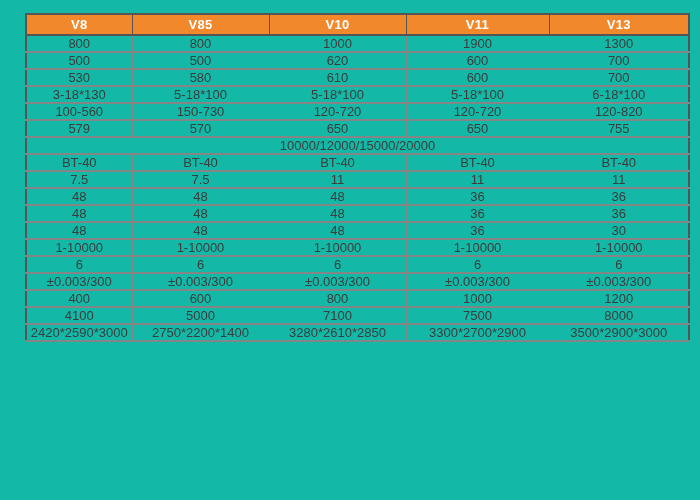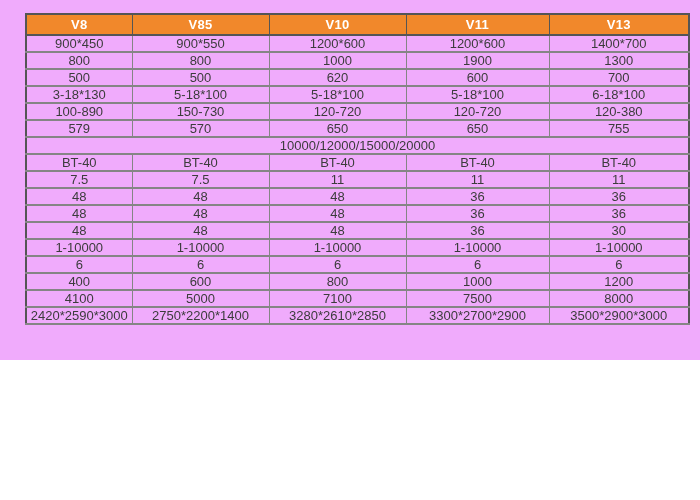--- a/index.html
+++ b/index.html
@@ -3,22 +3,22 @@
 <meta charset="utf-8">
 <style>
   * { margin: 0; padding: 0; box-sizing: border-box; }
   html, body {
     width: 700px; height: 500px;
     background: #ffffff;
     font-family: "Liberation Sans", "DejaVu Sans", sans-serif;
   }
   .page {
     position: relative;
-    width: 700px; height: 360px;
-    background: #f0abfc;
+    width: 700px; height: 500px;
+    background: #14b8a6;
     overflow: hidden;
   }
   table.spec-table {
     position: absolute;
     left: 25px; top: 13px;
     width: 663px;
     border-collapse: collapse;
     table-layout: fixed;
     border: 2px solid #555555;
   }
@@ -67,53 +67,53 @@
       <tr id="header-row">
           <th>V8</th>
           <th>V85</th>
           <th>V10</th>
           <th>V11</th>
           <th>V13</th>
         </tr>
     </thead>
     <tbody id="table-body">
         <tr>
-          <td>900*450</td>
-          <td>900*550</td>
-          <td>1200*600</td>
-          <td>1200*600</td>
-          <td>1400*700</td>
-        </tr>
-        <tr>
           <td>800</td>
           <td>800</td>
           <td>1000</td>
           <td>1900</td>
           <td>1300</td>
         </tr>
         <tr>
           <td>500</td>
           <td>500</td>
           <td>620</td>
           <td>600</td>
           <td>700</td>
         </tr>
         <tr>
+          <td>530</td>
+          <td>580</td>
+          <td>610</td>
+          <td>600</td>
+          <td>700</td>
+        </tr>
+        <tr>
           <td>3-18*130</td>
           <td>5-18*100</td>
           <td>5-18*100</td>
           <td>5-18*100</td>
           <td>6-18*100</td>
         </tr>
         <tr>
-          <td>100-890</td>
+          <td>100-560</td>
           <td>150-730</td>
           <td>120-720</td>
           <td>120-720</td>
-          <td>120-380</td>
+          <td>120-820</td>
         </tr>
         <tr>
           <td>579</td>
           <td>570</td>
           <td>650</td>
           <td>650</td>
           <td>755</td>
         </tr>
         <tr>
           <td colspan="5">10000/12000/15000/20000</td>
@@ -161,20 +161,27 @@
           <td>1-10000</td>
         </tr>
         <tr>
           <td>6</td>
           <td>6</td>
           <td>6</td>
           <td>6</td>
           <td>6</td>
         </tr>
         <tr>
+          <td>±0.003/300</td>
+          <td>±0.003/300</td>
+          <td>±0.003/300</td>
+          <td>±0.003/300</td>
+          <td>±0.003/300</td>
+        </tr>
+        <tr>
           <td>400</td>
           <td>600</td>
           <td>800</td>
           <td>1000</td>
           <td>1200</td>
         </tr>
         <tr>
           <td>4100</td>
           <td>5000</td>
           <td>7100</td>

